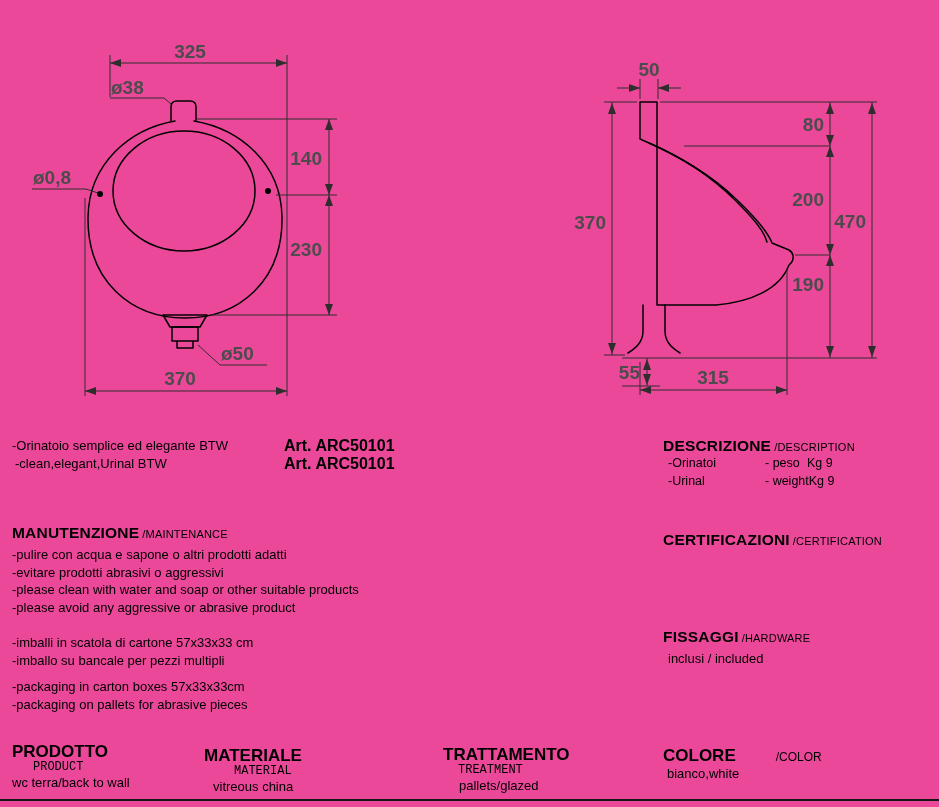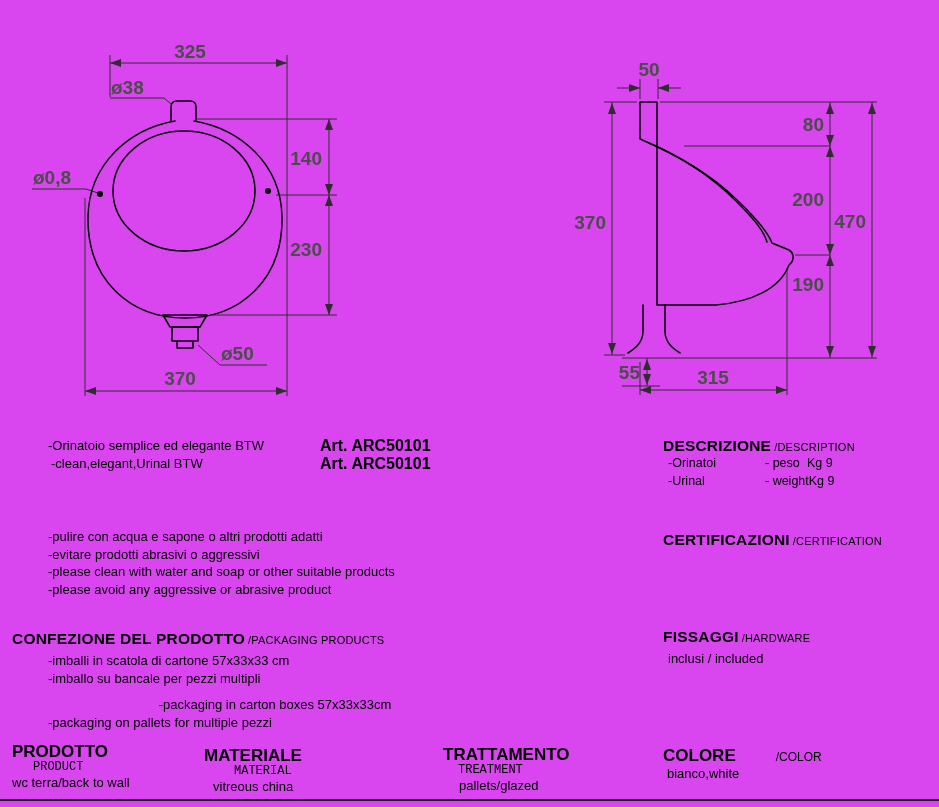--- a/index.html
+++ b/index.html
@@ -1,47 +1,47 @@
 <!DOCTYPE html>
 <html><head>
 <meta charset="utf-8">
 <style>
   * { margin:0; padding:0; box-sizing:border-box; }
   html,body { background:#fff; }
   body { font-family:"Liberation Sans", sans-serif; color:#000; }
-  .sheet { position:relative; width:939px; height:807px; background:#d946ef; overflow:hidden; }
+  .sheet { position:relative; width:939px; height:807px; background:#ec4899; overflow:hidden; }
 
   
   .drawings { position:absolute; left:0; top:0; }
   .oline { fill:none; stroke:#000; stroke-width:1.5; stroke-linejoin:round; stroke-linecap:round; }
   .hole  { fill:#000; stroke:none; }
   .dline { fill:none; stroke:#2e2e2e; stroke-width:1; }
   .arr   { fill:#2e2e2e; stroke:none; }
   .dnum  { font-family:"Liberation Sans", sans-serif; font-size:19px; font-weight:bold; fill:#4c4c4c; }
   .mid   { text-anchor:middle; }
   .end   { text-anchor:end; }
 
   
   .block { position:absolute; }
   .block h2 { font-size:15.5px; font-weight:700; letter-spacing:.2px; white-space:nowrap; }
   .block h2 .en { font-size:11px; font-weight:400; margin-left:3px; letter-spacing:.2px; }
   .line { font-size:13px; line-height:17.5px; display:block; white-space:nowrap; }
-  .rows { margin-top:4px;margin-left:36px; }
+  .rows { margin-top:4px; }
   .frow { position:relative; line-height:17.5px; }
   .frow.indent { padding-left:3px; }
   .art { position:absolute; left:272px; top:0; font-size:16px; font-weight:700; white-space:nowrap; }
 
   .desc-rows { padding-left:5px; }
   .desc-row { display:flex; font-size:12.5px; line-height:17.5px; white-space:nowrap; }
   .desc-name { display:inline-block; width:97px; }
   .desc-label { display:inline-block; min-width:42px; }
 
   .hw-value { margin-top:5px; padding-left:5px; font-size:13px; }
 
-  .gap-top { margin-top:9px;text-align:center; }
+  .gap-top { margin-top:9px; }
 
   
   .f-title { font-size:17px; font-weight:700; line-height:17px; white-space:nowrap; }
   .f-title .en-inline { font-size:12px; font-weight:400;padding-left:40px; }
   .f-sub { font-size:12px; line-height:15px; white-space:nowrap;font-family:Liberation Mono, monospace; }
   .f-val { font-size:13px; line-height:16px; white-space:nowrap; }
   .bottom-rule { position:absolute; left:0; top:799px; width:939px; height:2px; background:#151515; }
 </style>
 </head>
 <body>
@@ -116,35 +116,35 @@
         <span class="art">Art. ARC50101</span>
       </div>
       <div class="frow indent">
         <span class="line">-clean,elegant,Urinal BTW</span>
         <span class="art">Art. ARC50101</span>
       </div>
     </div>
   </div>
 
   <div class="block" style="left:12px; top:524px; width:490px">
+    <h2><span>MANUTENZIONE</span><span class="en">/MAINTENANCE</span></h2>
     <div class="rows">
       <span class="line">-pulire con acqua e sapone o altri prodotti adatti</span>
       <span class="line">-evitare prodotti abrasivi o aggressivi</span>
       <span class="line">-please clean with water and soap or other suitable products</span>
       <span class="line">-please avoid any aggressive or abrasive product</span>
     </div>
   </div>
 
   <div class="block" style="left:12px; top:630px; width:490px">
-    <h2><span>CONFEZIONE DEL PRODOTTO</span><span class="en">/PACKAGING PRODUCTS</span></h2>
     <div class="rows">
       <span class="line">-imballi in scatola di cartone 57x33x33 cm</span>
       <span class="line">-imballo su bancale per pezzi multipli</span>
       <span class="line gap-top">-packaging in carton boxes 57x33x33cm</span>
-      <span class="line">-packaging on pallets for multiple pezzi</span>
+      <span class="line">-packaging on pallets for abrasive pieces</span>
     </div>
   </div>
 
   <div class="block" style="left:663px; top:437px; width:260px">
     <h2><span>DESCRIZIONE</span><span class="en">/DESCRIPTION</span></h2>
     <div class="desc-rows">
       <div class="desc-row">
         <span class="desc-name">-Orinatoi</span>
         <span class="desc-label">- peso</span>
         <span class="desc-value">Kg 9</span>

